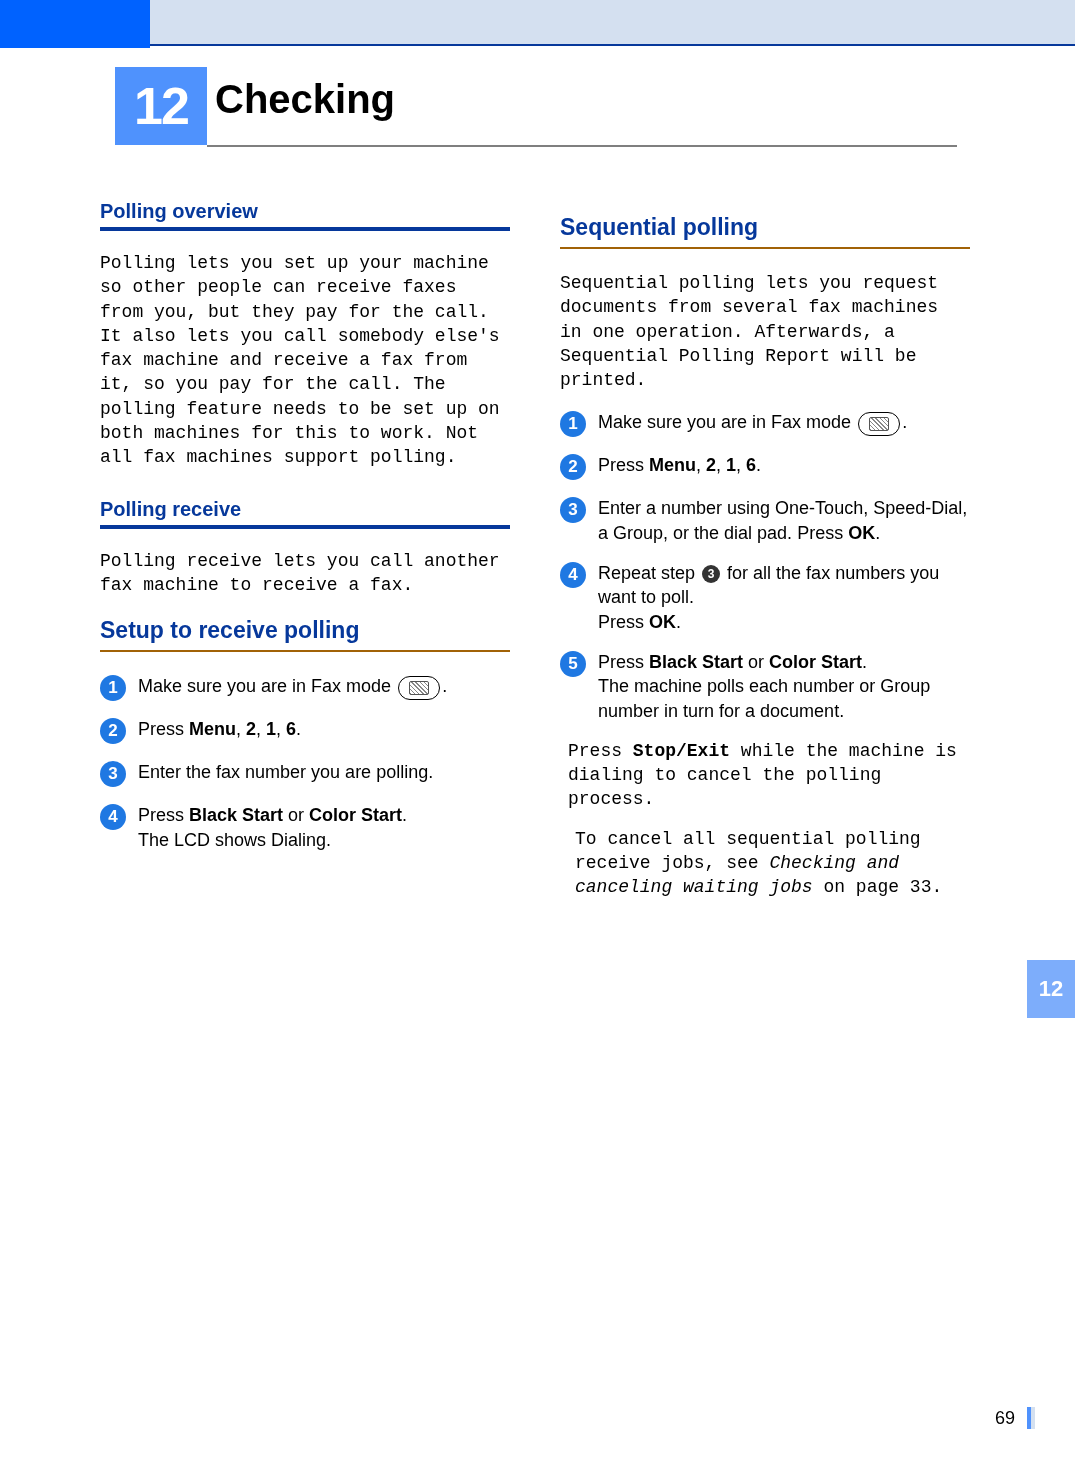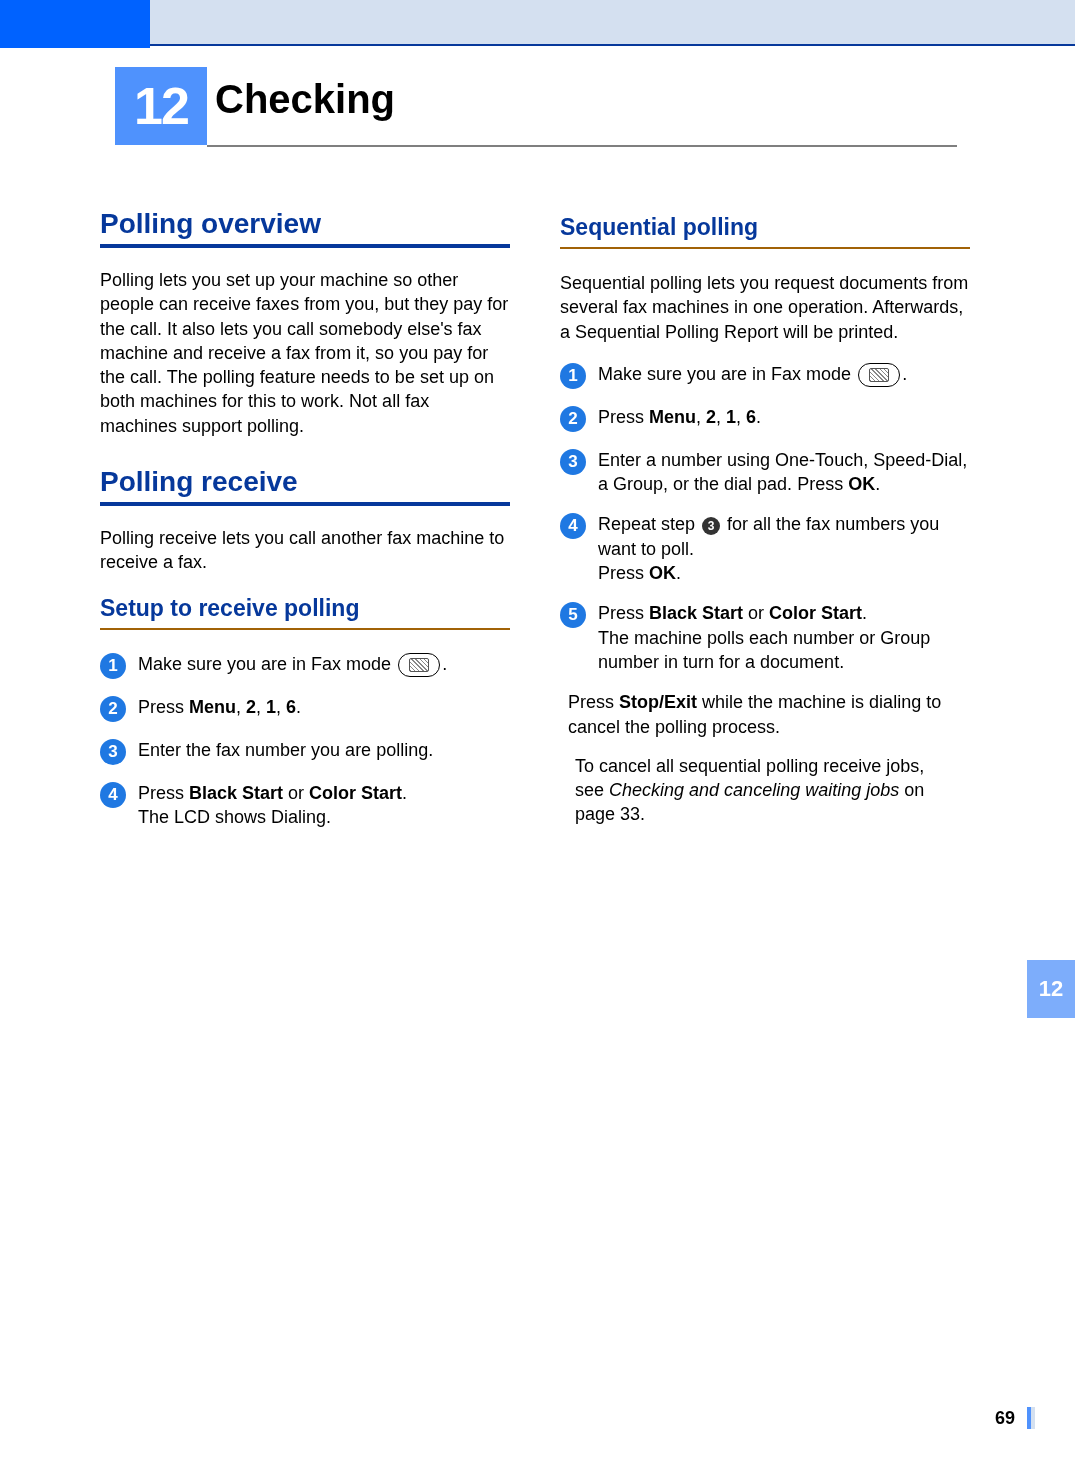--- a/index.html
+++ b/index.html
@@ -65,35 +65,35 @@
     .content {
       position: absolute;
       left: 100px;
       top: 200px;
       width: 870px;
       display: flex;
       gap: 50px;
     }
     .col { width: 410px; }
     h1.sec {
-      font-size: 28px;
+      font-size: 20px;
       font-weight: bold;
       color: #06389b;
       margin-bottom: 4px;
       border-bottom: 4px solid #06389b;
       padding-bottom: 8px;
-      margin-top: 8px;
     }
     h1.sec.noline { border-bottom: none; padding-bottom: 0; }
     .h1line { height:4px; background:#06389b; margin-bottom: 20px;}
     .body-text {
       font-size: 18px;
       line-height: 1.35;
       margin: 18px 0 28px 0;
       color: #000;
+      font-family: Liberation Mono, monospace;
     }
     h2.subsec {
       font-size: 23px;
       font-weight: bold;
       color: #06389b;
       padding-bottom: 6px;
       border-bottom: 2px solid #a16207;
       margin-bottom: 22px;
       margin-top: 6px;
     }
@@ -147,21 +147,21 @@
       border-radius: 2px;
       position: relative;
       background: repeating-linear-gradient(45deg, #888 0, #888 1px, transparent 1px, transparent 3px);
     }
     .mono { font-family: Liberation Sans, sans-serif; }
     .page-num {
       position: absolute;
       bottom: 30px;
       right: 60px;
       font-size: 18px;
-      font-weight: bold;
+      font-weight: normal;
     }
     .page-bar {
       position: absolute;
       bottom: 30px;
       right: 38px;
       width: 10px;
       height: 22px;
     }
     .page-bar .a { display:inline-block; width:4px; height:22px; background:#4f92fd; }
     .page-bar .b { display:inline-block; width:4px; height:22px; background:#d4e0f0; }

